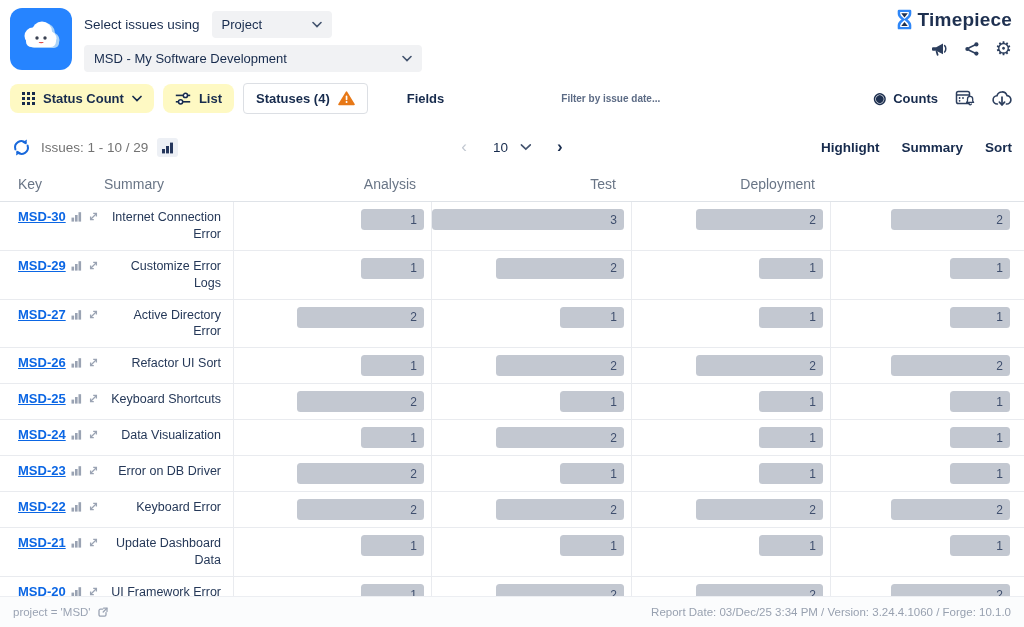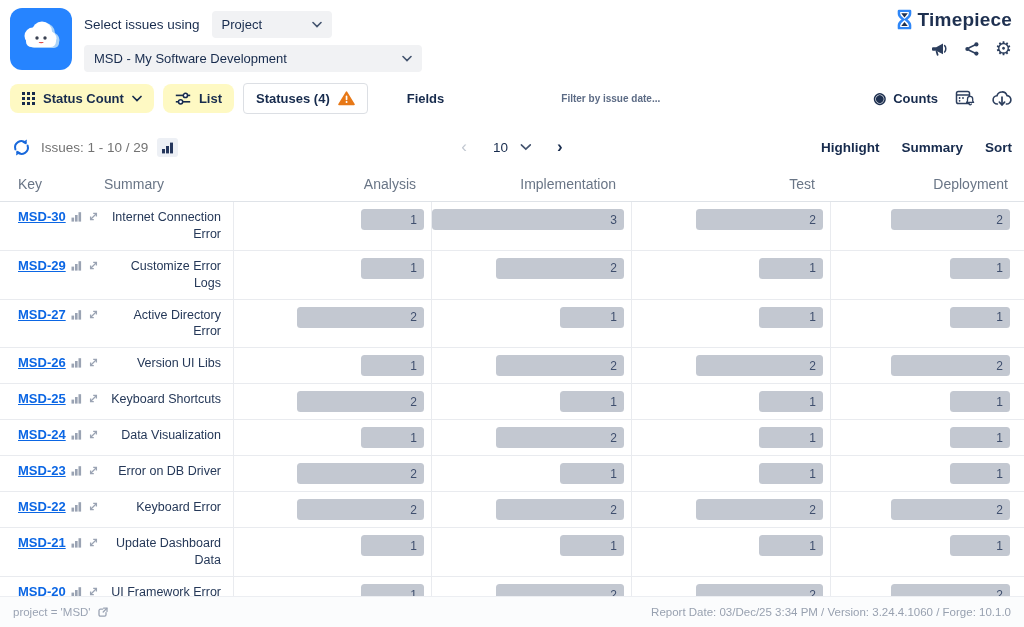--- a/index.html
+++ b/index.html
@@ -261,21 +261,20 @@
     <span class="link-action">Summary</span>
     <span class="link-action">Sort</span>
   </div>
 </div>
 
 <div class="tbl">
   <div class="trow thead-row">
     <div class="th th-key">Key</div>
     <div class="th">Summary</div>
     <div class="th th-num">Analysis</div>
-    <div class="th th-num">Implementation</div>
     <div class="th th-num">Test</div>
     <div class="th th-num">Deployment</div>
   </div>
   <div>
   <div class="trow body-row">
     <div class="cell key-cell">
       <span class="key-link">MSD-30</span>
       <span class="ic-btn">
         <svg width="11" height="11" viewBox="0 0 11 11">
           <rect x="0.5" y="6.6" width="2.6" height="4" fill="#9aa3b3"></rect>
@@ -383,21 +382,21 @@
         </svg>
       </span>
       <span class="ic-btn">
         <svg width="13" height="13" viewBox="0 0 13 13">
           <line x1="4" y1="9" x2="9" y2="4" stroke="#9aa3b3" stroke-width="1.3"></line>
           <polyline points="6.2,3.4 9.4,3.4 9.4,6.6" fill="none" stroke="#9aa3b3" stroke-width="1.3"></polyline>
           <polyline points="3.6,6.4 3.6,9.6 6.8,9.6" fill="none" stroke="#9aa3b3" stroke-width="1.3"></polyline>
         </svg>
       </span>
     </div>
-    <div class="cell summary-cell">Version UI Libs</div>
+    <div class="cell summary-cell">Refactor UI Sort</div>
     <div class="cell count-cell">
       <div class="count-bar" style="width: 33.3333%;">1</div>
     </div>
     <div class="cell count-cell">
       <div class="count-bar" style="width: 66.6667%;">2</div>
     </div>
     <div class="cell count-cell">
       <div class="count-bar" style="width: 66.6667%;">2</div>
     </div>
     <div class="cell count-cell">

